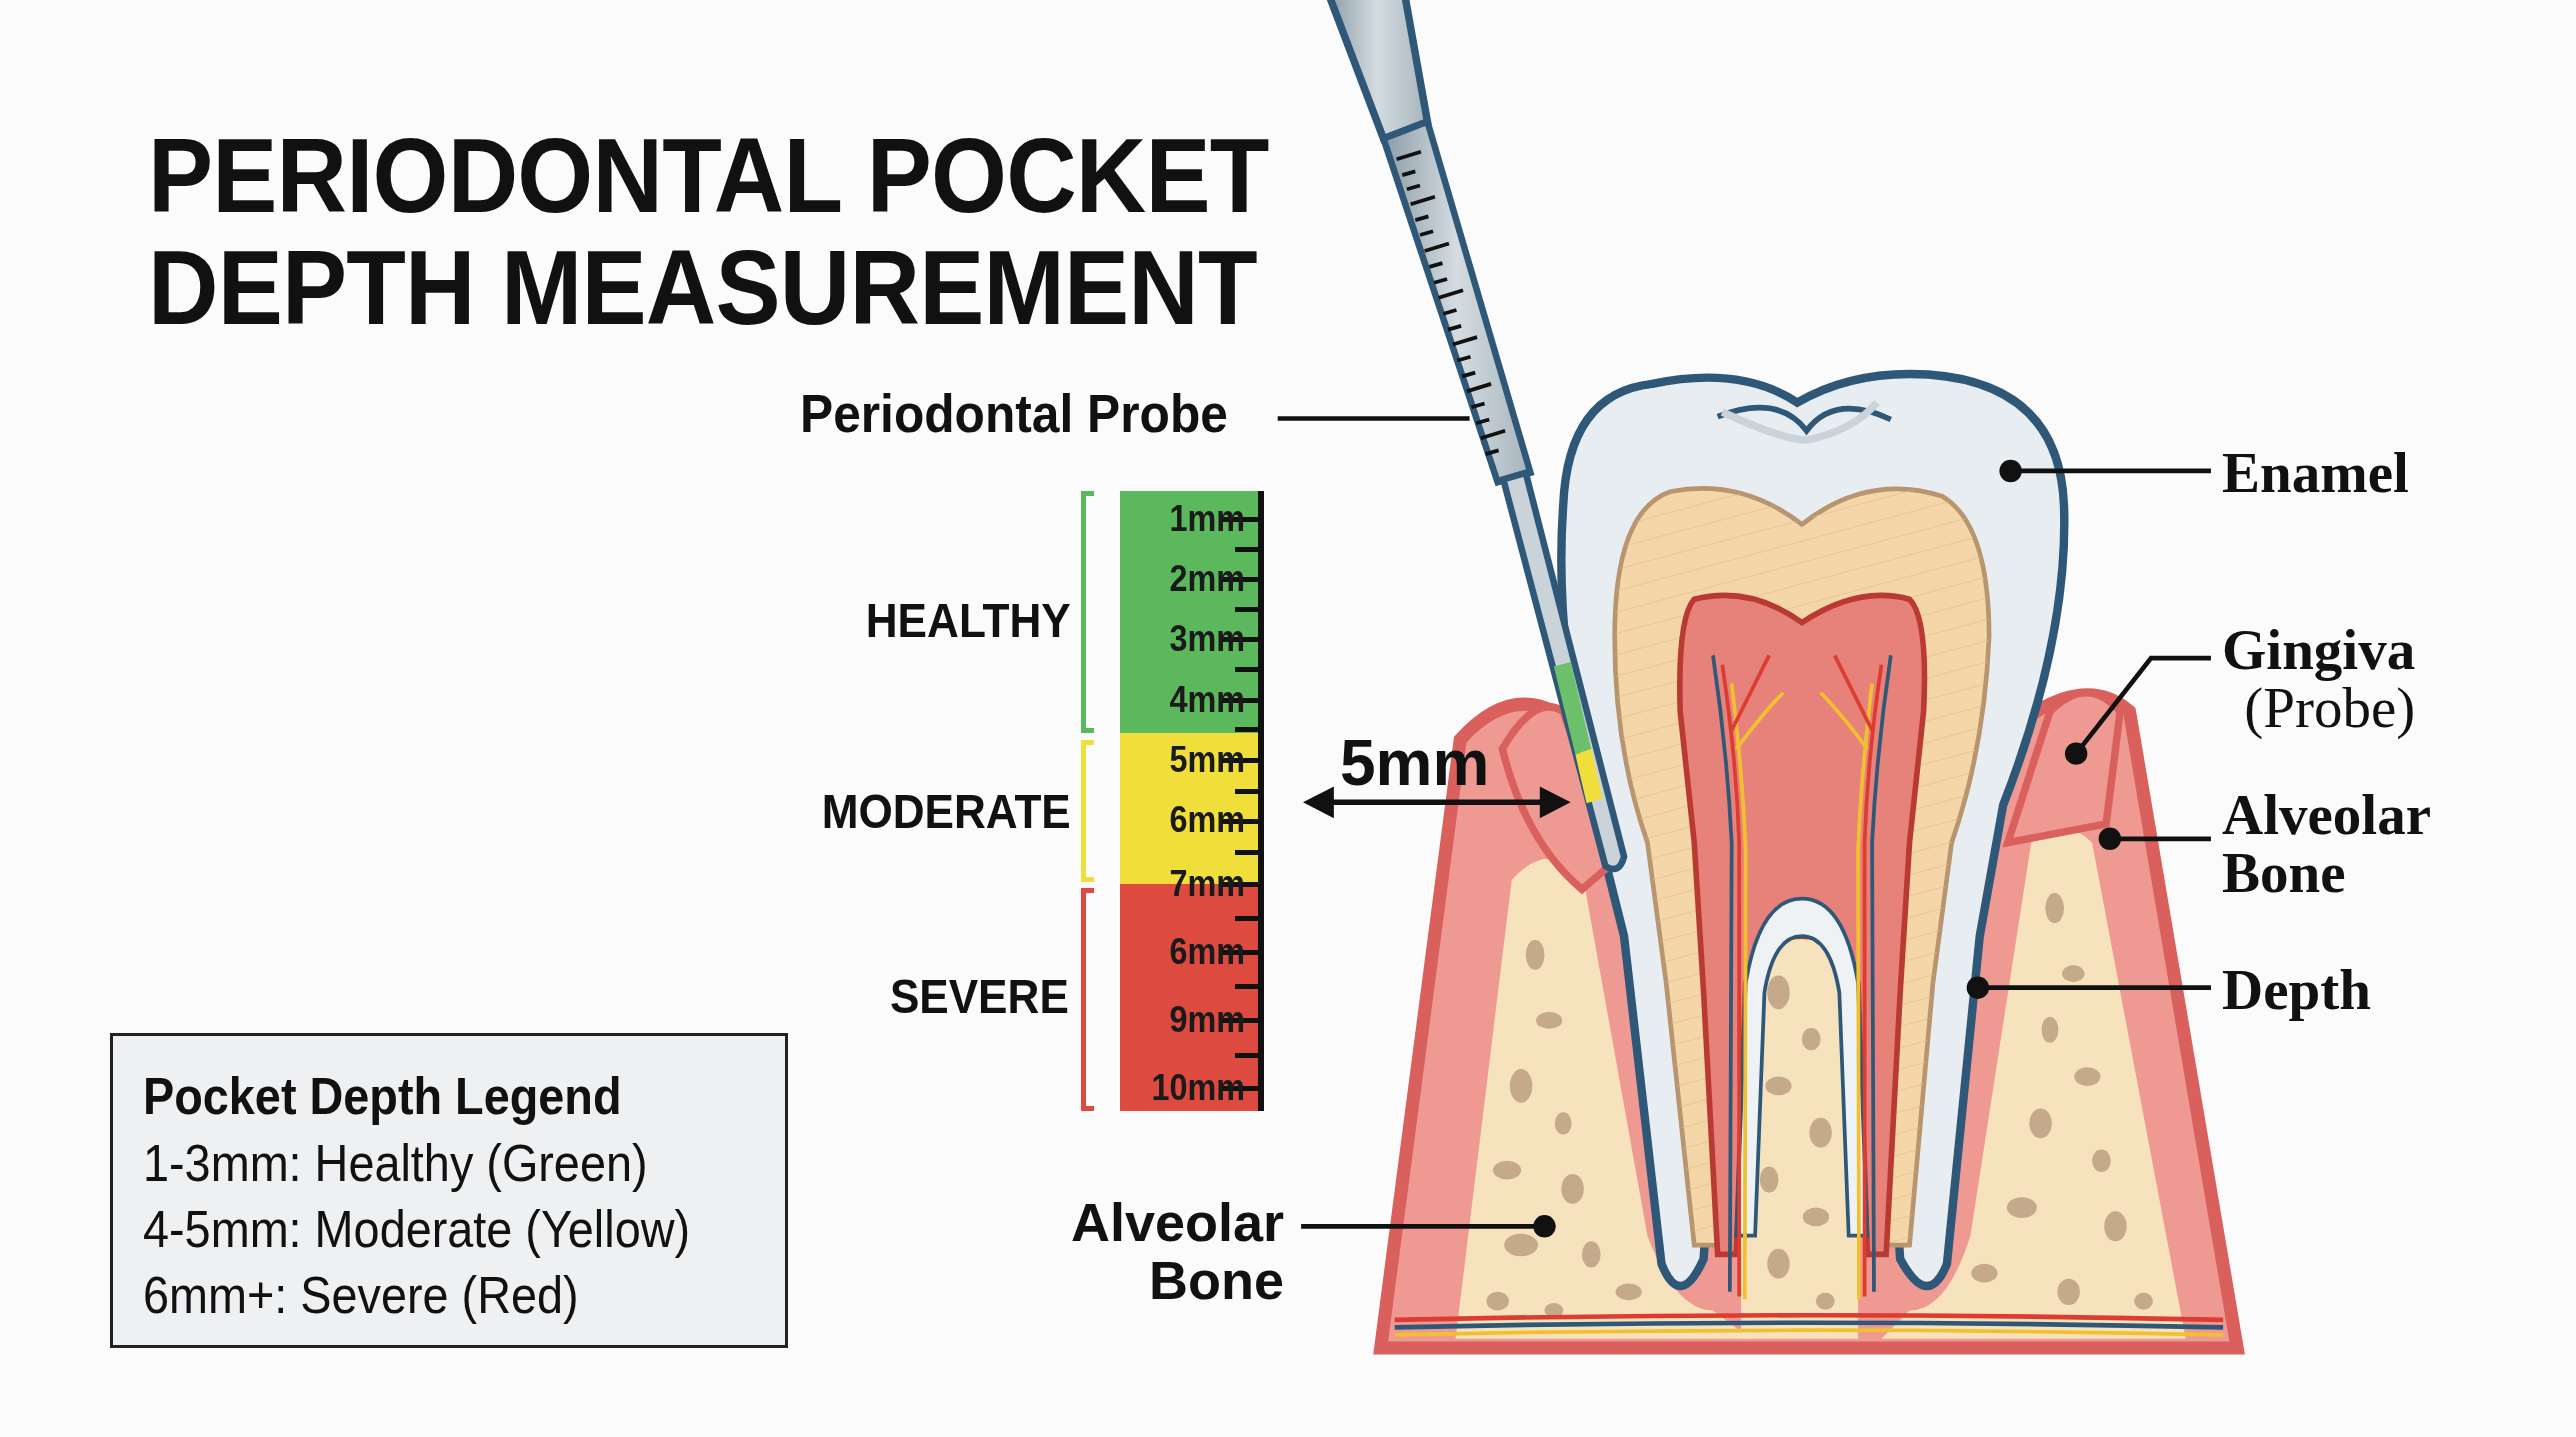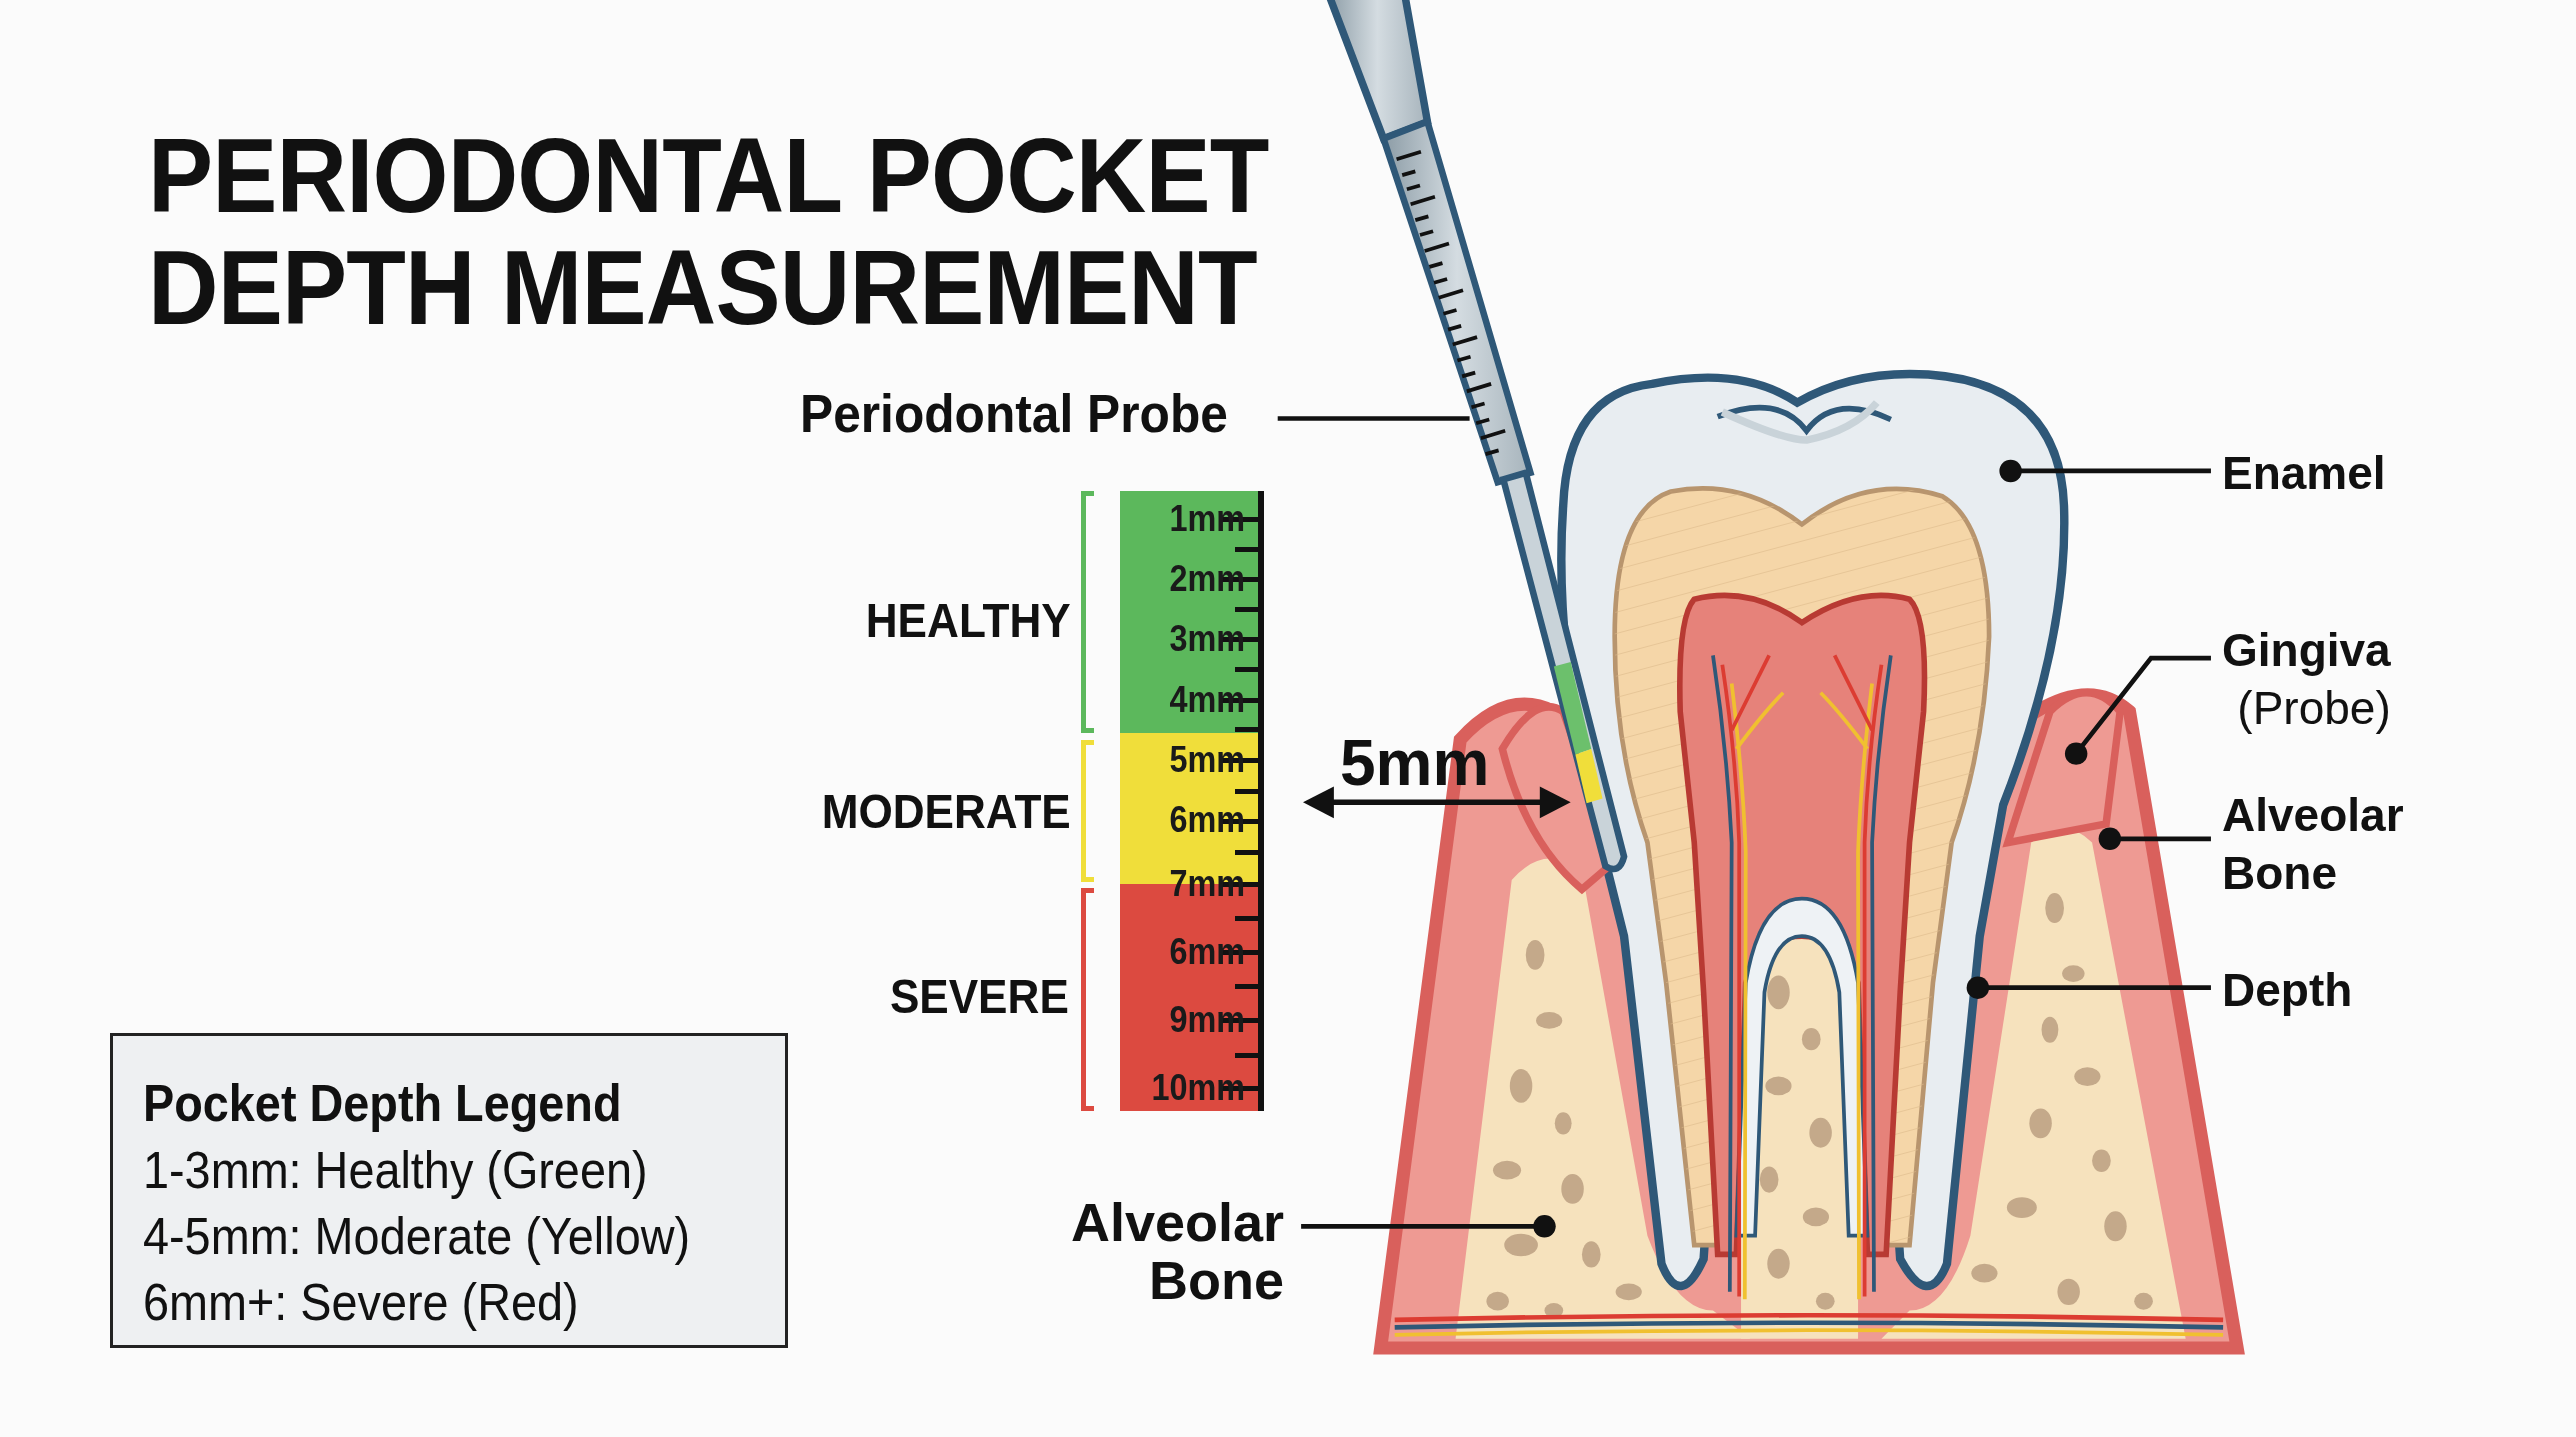--- a/index.html
+++ b/index.html
@@ -21,21 +21,21 @@
   .lbl {
     position: absolute; font-weight: 700; color: #111;
     white-space: nowrap; font-family: "Liberation Sans", sans-serif;
   }
   .lbl-probe { left: 800px; top: 382px; font-size: 54px; transform: scaleX(0.92); transform-origin: left top; }
   .lbl-status { font-size: 49px; transform: scaleX(0.9); transform-origin: right top; text-align: right; }
   .lbl-healthy { right: 1505px; top: 592px; }
   .lbl-moderate { right: 1505px; top: 783px; }
   .lbl-severe { right: 1507px; top: 968px; }
   .lbl-5mm { left: 1340px; top: 726px; font-size: 64px; }
-  .lbl-right { left: 2222px; font-size: 46px; line-height: 58px; }
+  .lbl-right { left: 2222px; font-size: 57px; line-height: 58px; font-family: Liberation Serif, serif; }
   .lbl-enamel { top: 444px; }
   .lbl-gingiva { top: 621px; text-align: right; }
   .lbl-gingiva .sub { font-weight: 400; }
   .lbl-alveolar-r { top: 786px; }
   .lbl-root { top: 961px; }
   .lbl-alveolar-l { right: 1292px; top: 1193px; font-size: 54px; line-height: 58px; text-align: right; }
 
   .scale-wrap { position: absolute; left: 1081px; top: 491px; width: 220px; height: 620px; }
   .scale-seg { position: absolute; left: 39px; width: 139px; }
   .scale-label {
@@ -43,21 +43,21 @@
     right: 56px; transform: translateY(-50%) scaleX(0.9); transform-origin: right center;
     white-space: nowrap;
   }
   .tick { position: absolute; height: 4.7px; background: #111; right: 42px; }
   .axis { position: absolute; right: 37px; top: 0; width: 5.6px; height: 620px; background: #111; }
   .bracket { position: absolute; left: 0; width: 13px; border: 5.6px solid; border-right: none; box-sizing: border-box; }
 
   .legend {
     position: absolute; left: 110px; top: 1033px; width: 678px; height: 315px;
     border: 3.7px solid #222; background: #eef0f2; box-sizing: border-box;
-    padding: 34px 30px;
+    padding: 27px 30px;
   }
   .legend-title { font-weight: 700; font-size: 52px; line-height: 67px; transform: scaleX(0.9); transform-origin: left top; white-space: nowrap; }
   .legend-item { font-size: 52px; line-height: 66px; transform: scaleX(0.9); transform-origin: left top; white-space: nowrap; }
 
   svg.art { position: absolute; left: 0; top: 0; }
 </style>
 </head>
 <body>
 
 <svg class="art" width="2576" height="1438" viewBox="0 0 2752 1536">

